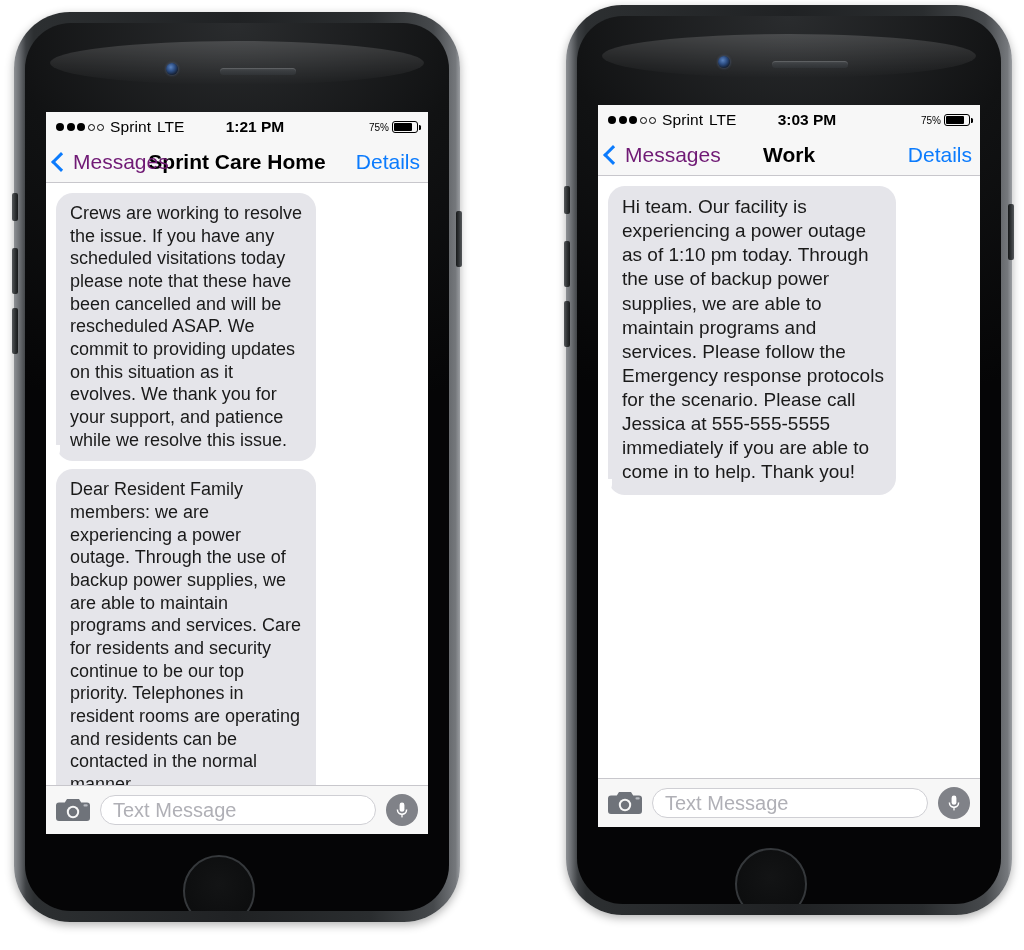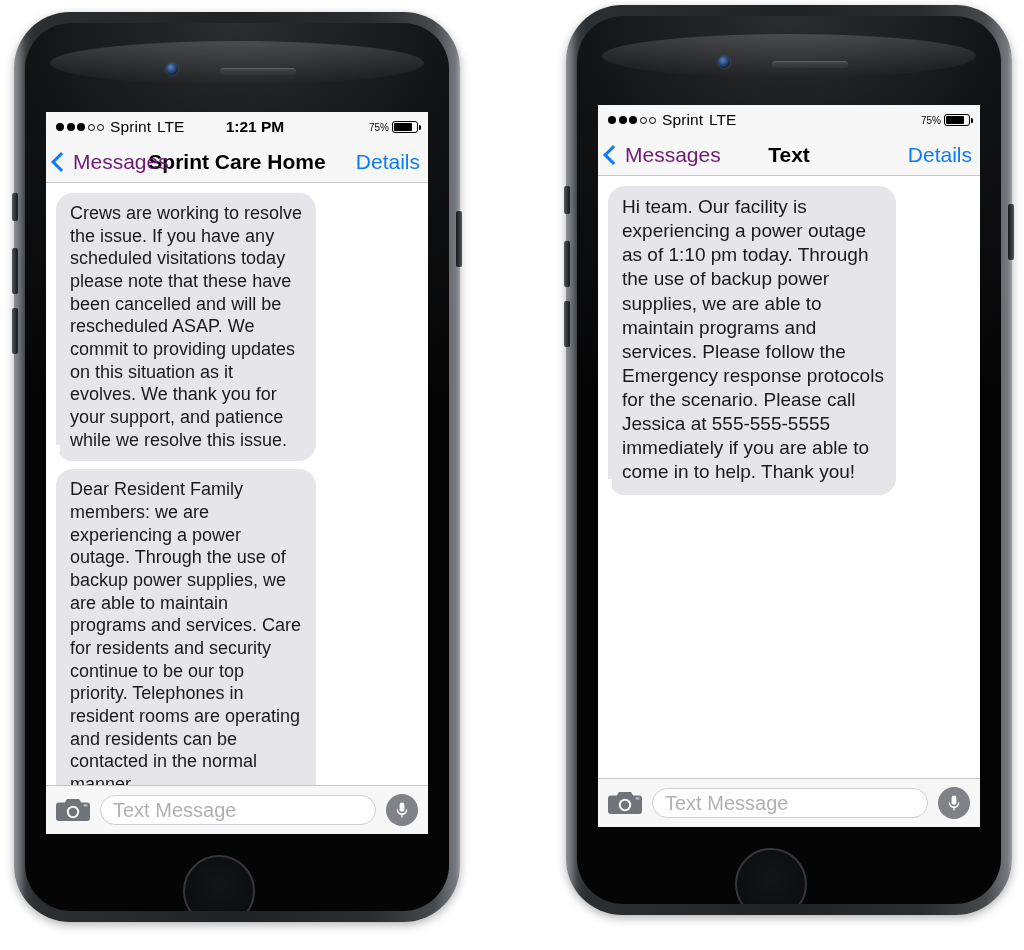--- a/index.html
+++ b/index.html
@@ -368,34 +368,35 @@
             <span class="dots">
               <span class="dot"></span>
                 <span class="dot"></span>
                 <span class="dot"></span>
               <span class="dot hollow"></span>
                 <span class="dot hollow"></span>
             </span>
             <span class="carrier">Sprint</span>
             <span class="net">LTE</span>
           </div>
+          <div class="sb-time">3:03 PM</div>
           <div class="sb-right">
             <span>75%</span>
             <span class="batt">
               <span class="batt-fill" style="width:75%"></span>
             </span>
           </div>
         </div>
 
         <div class="navbar">
           <div class="nav-back">
             <span class="chev"></span>
             <span>Messages</span>
           </div>
-          <div class="nav-title">Text</div>
+          <div class="nav-title">Work</div>
           <div class="nav-details">Details</div>
         </div>
 
         <div class="thread">
           <div class="bubble-row">
             <div class="bubble tail" style="max-width:262px; font-size:19px; line-height:1.27;">Hi team. Our facility is experiencing a power outage as of 1:10 pm today. Through the use of backup power supplies, we are able to maintain programs and services. Please follow the Emergency response protocols for the scenario. Please call Jessica at 555-555-5555 immediately if you are able to come in to help. Thank you!</div>
           </div>
         </div>
 
         <div class="composer">

